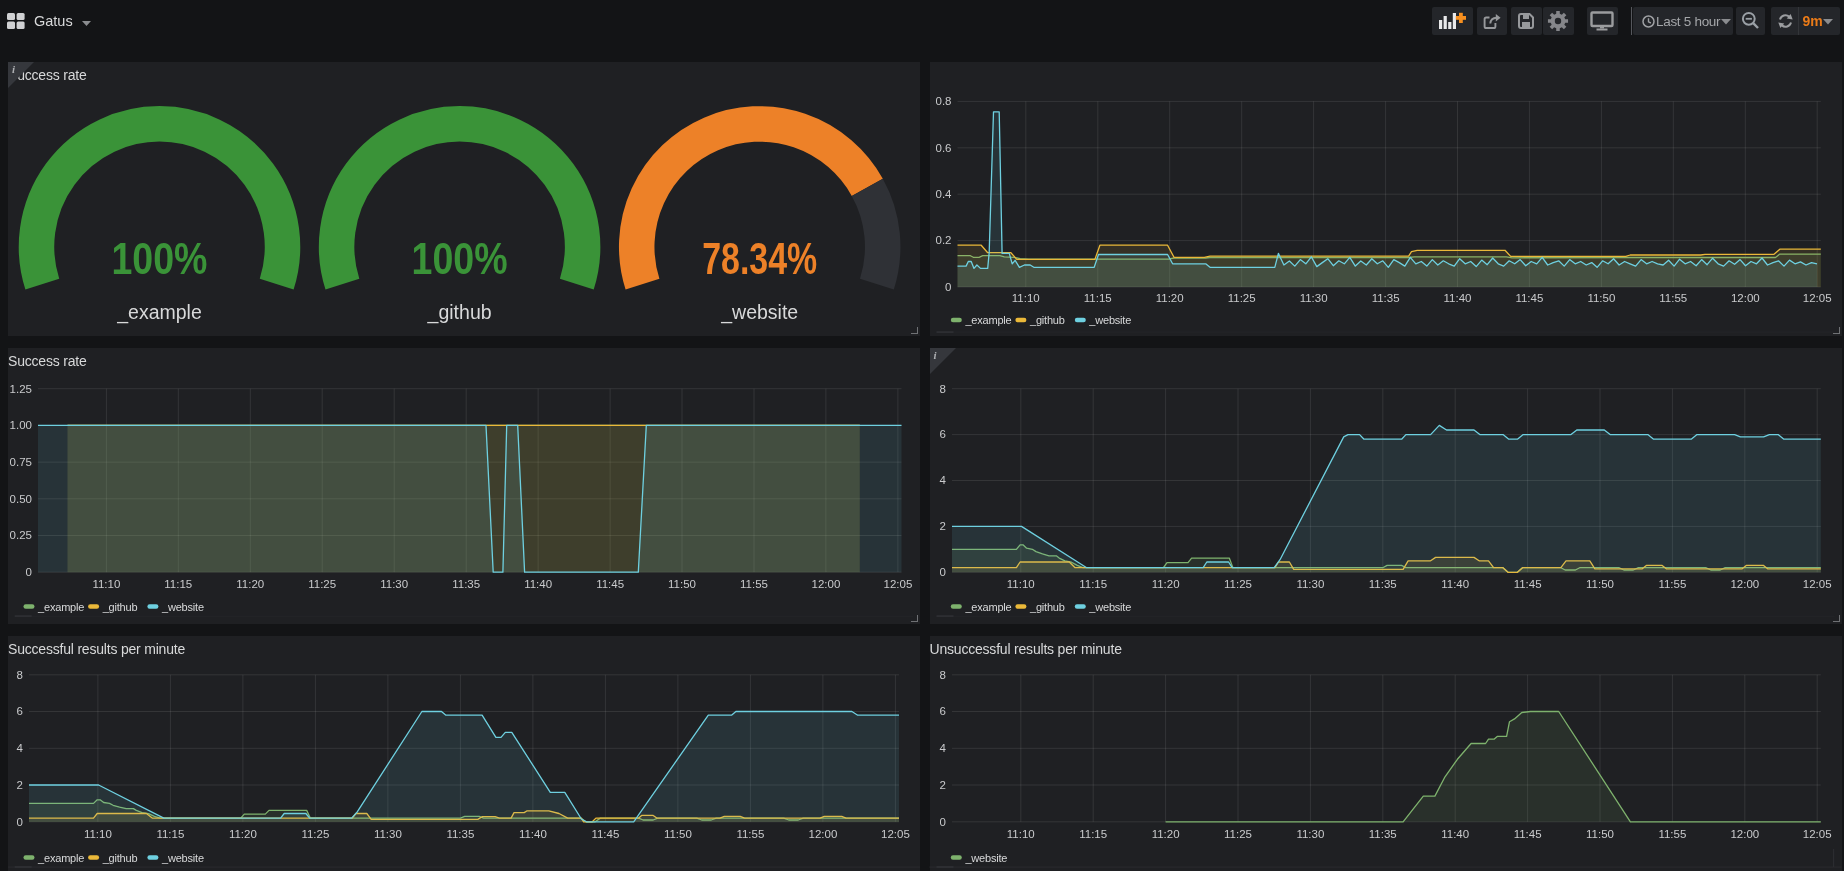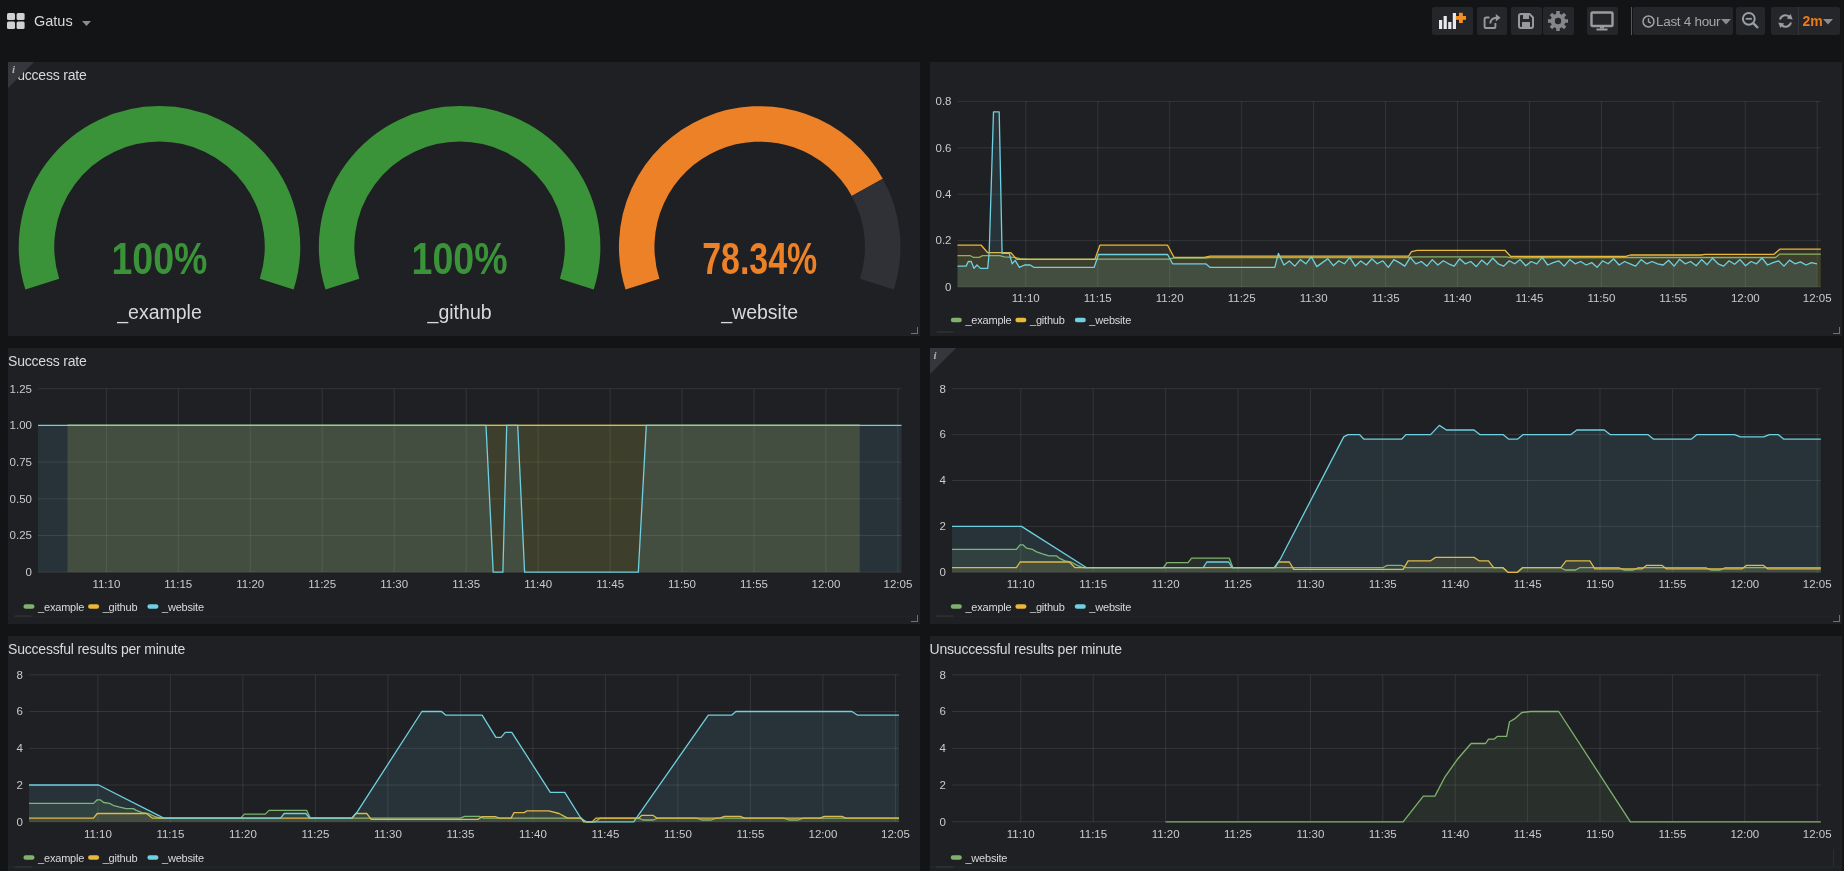--- a/index.html
+++ b/index.html
@@ -329,36 +329,36 @@
     <rect x="10" y="15" width="4" height="2.5" fill="#9b9c9e"></rect>
     <rect x="6.5" y="17.5" width="11" height="2" fill="#9b9c9e"></rect>
   </svg>
 
   <div style="position:absolute;left:1630.5px;top:7px;width:1.5px;height:27.5px;background:#55575c"></div>
   <div class="btn" style="left:1633px;width:99.5px"></div>
   <svg width="13" height="13" style="position:absolute;left:1641.5px;top:14.5px" xmlns="http://www.w3.org/2000/svg">
     <circle cx="6.5" cy="6.5" r="5.5" fill="none" stroke="#9fa1a4" stroke-width="1.5"></circle>
     <path d="M6.5 3.2 V6.9 L8.9 8.0" fill="none" stroke="#9fa1a4" stroke-width="1.4"></path>
   </svg>
-  <div class="nvtext" style="left:1656px;top:13.5px;font-size:13.5px;letter-spacing:-0.3px">Last 4 hour</div>
+  <div class="nvtext" style="left:1656px;top:13.5px;font-size:13.5px;letter-spacing:-0.3px">Last 5 hour</div>
   <svg width="10" height="6" style="position:absolute;left:1720.5px;top:18.5px">
       <polygon points="0,0 10,0 5,5.5" fill="#8a8c8f"></polygon>
     </svg>
 
   <div class="btn" style="left:1736px;width:29px"></div>
   <svg width="19" height="19" style="position:absolute;left:1741px;top:11px" xmlns="http://www.w3.org/2000/svg">
     <circle cx="7.8" cy="7.8" r="5.9" fill="none" stroke="#9aa0a6" stroke-width="2"></circle>
     <line x1="4.7" y1="7.8" x2="10.9" y2="7.8" stroke="#9aa0a6" stroke-width="1.8"></line>
     <line x1="12.2" y1="12.2" x2="17" y2="17" stroke="#9aa0a6" stroke-width="2.4"></line>
   </svg>
 
   <div class="btn" style="left:1770.5px;width:69px"></div>
   <svg width="18" height="18" style="position:absolute;left:1777px;top:12px" xmlns="http://www.w3.org/2000/svg">
     <path d="M2.99 7.52 A5.7 5.7 0 0 1 12.16 4.63" fill="none" stroke="#9b9da0" stroke-width="2.0"></path>
       <polygon points="15.69,7.59 13.63,1.95 9.78,6.55" fill="#9b9da0"></polygon>
       <path d="M14.01 10.48 A5.7 5.7 0 0 1 4.84 13.37" fill="none" stroke="#9b9da0" stroke-width="2.0"></path>
       <polygon points="1.31,10.41 3.37,16.05 7.22,11.45" fill="#9b9da0"></polygon>
   </svg>
   <div style="position:absolute;left:1797.8px;top:7px;width:1px;height:27.5px;background:#333539"></div>
-  <div class="nvtext" style="left:1802.5px;top:13px;font-size:14px;color:#eb7b18;font-weight:bold">2m</div>
+  <div class="nvtext" style="left:1802.5px;top:13px;font-size:14px;color:#eb7b18;font-weight:bold">9m</div>
   <svg width="10" height="6" style="position:absolute;left:1822.5px;top:18.5px">
       <polygon points="0,0 10,0 5,5.5" fill="#8a8c8f"></polygon>
     </svg>
 </div>
 </body></html>

